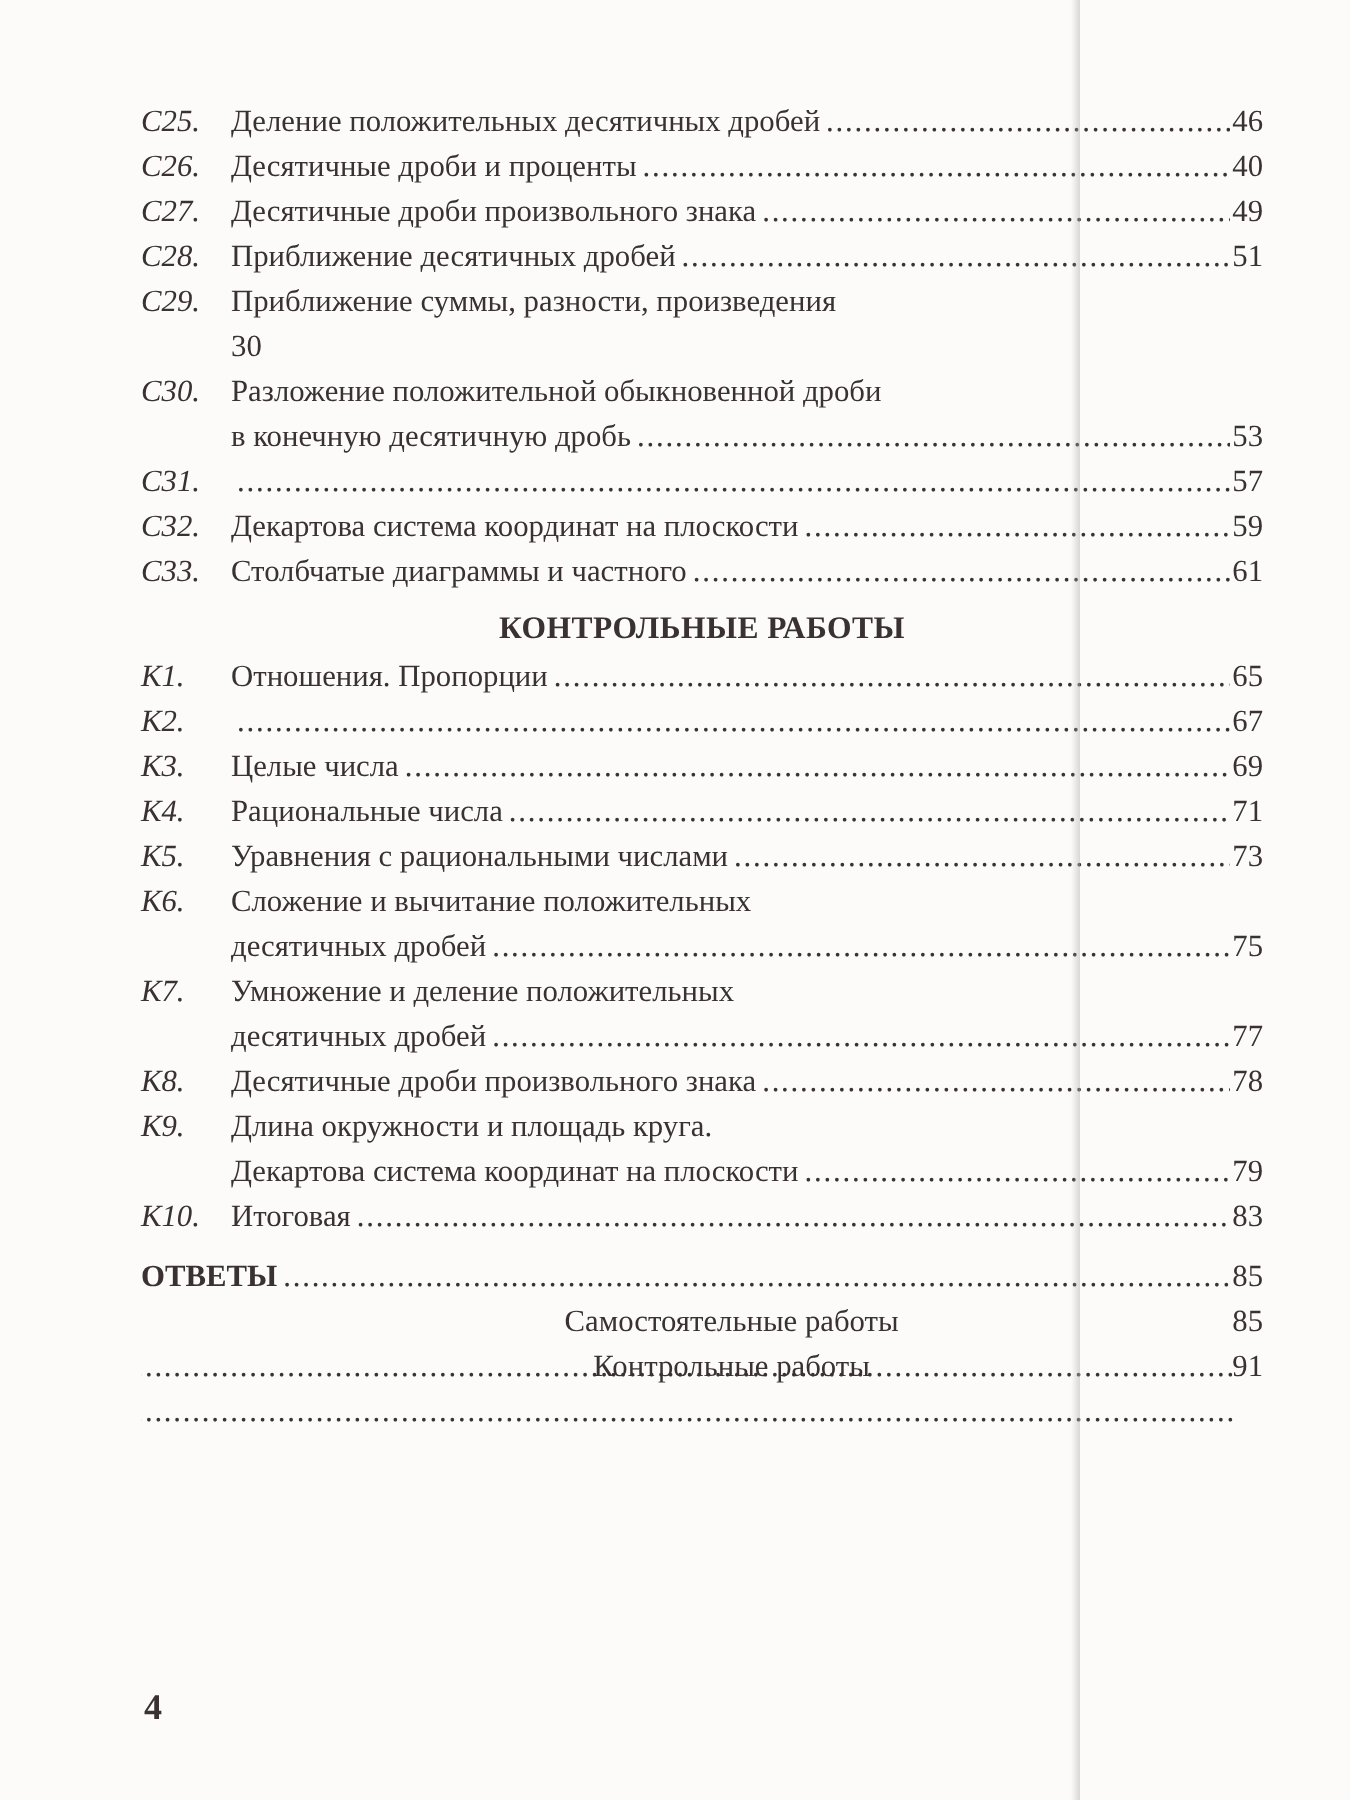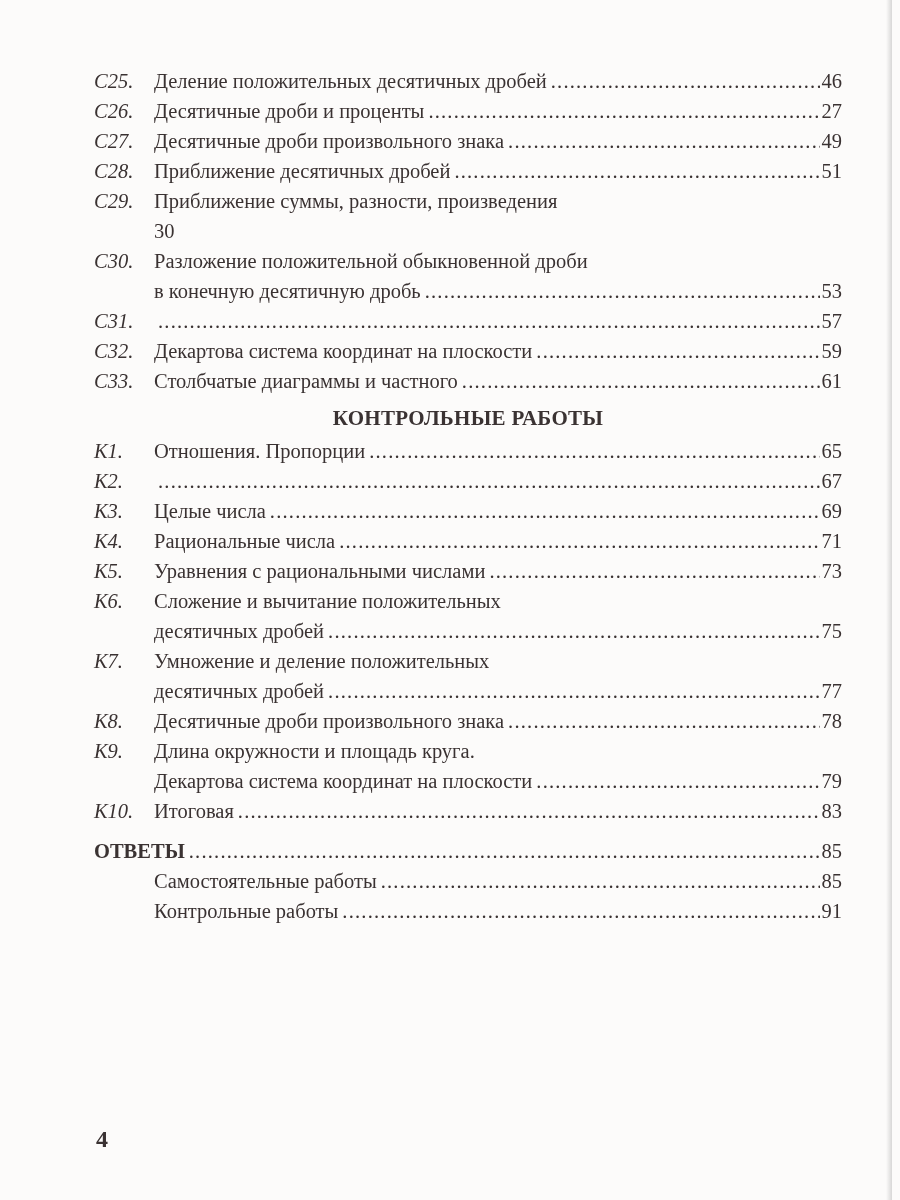--- a/index.html
+++ b/index.html
@@ -3,21 +3,21 @@
 <meta charset="utf-8">
 <style>
   html, body { margin: 0; padding: 0; }
   body {
     width: 900px; height: 1200px; overflow: hidden;
     background: #fcfbfa;
     font-family: "Liberation Serif", "DejaVu Serif", serif;
     color: #3a3232;
     position: relative;
   }
-  .page { position: absolute; left: 0; top: 0; width: 892px; height: 1200px; }
+  .page { position: absolute; left: 0; top: 0; width: 720px; height: 1200px; }
   .toc { position: absolute; left: 94px; top: 66px; width: 748px; }
   .entry { position: relative; margin: 0; }
   .line {
     display: flex; align-items: baseline;
     height: 30px; font-size: 20.5px; line-height: 30px;
   }
   .label {
     width: 60px; flex: 0 0 60px;
     font-style: italic;
   }
@@ -31,21 +31,21 @@
     content: "................................................................................................................................................................................................";
   }
   .page-num { flex: 0 0 auto; text-align: left; }
   .cont .label { visibility: hidden; }
   .section-heading {
     text-align: center; font-weight: bold;
     font-size: 21px; height: 40px; line-height: 44px;
     margin-left: 0; letter-spacing: 0.3px;
   }
   .answers-head .title { font-weight: bold; }
-  .answers-sub .title-wrap { padding-left: 60px; }
+  .answers-sub .title-wrap { padding-left: 60px; flex-direction: column; }
   .spacer { height: 10px; }
   .page-number {
     position: absolute; left: 96px; top: 1126px;
     font-size: 24px; font-weight: bold;
   }
   .right-shadow {
     position: absolute; right: 0; top: 0; width: 6px; height: 1200px;
     background: linear-gradient(to right, rgba(200,200,200,0), rgba(180,180,180,0.5));
   }
 </style>
@@ -66,21 +66,21 @@
             <span class="page-num">46</span>
           </div>
         </div>
         <div class="entry">
           <div class="line">
             <span class="label">С26.</span>
             <span class="title-wrap">
               <span class="title">Десятичные дроби и проценты</span>
               <span class="leader"></span>
             </span>
-            <span class="page-num">27</span>
+            <span class="page-num">40</span>
           </div>
         </div>
         <div class="entry">
           <div class="line">
             <span class="label">С27.</span>
             <span class="title-wrap">
               <span class="title">Десятичные дроби произвольного знака</span>
               <span class="leader"></span>
             </span>
             <span class="page-num">49</span>

